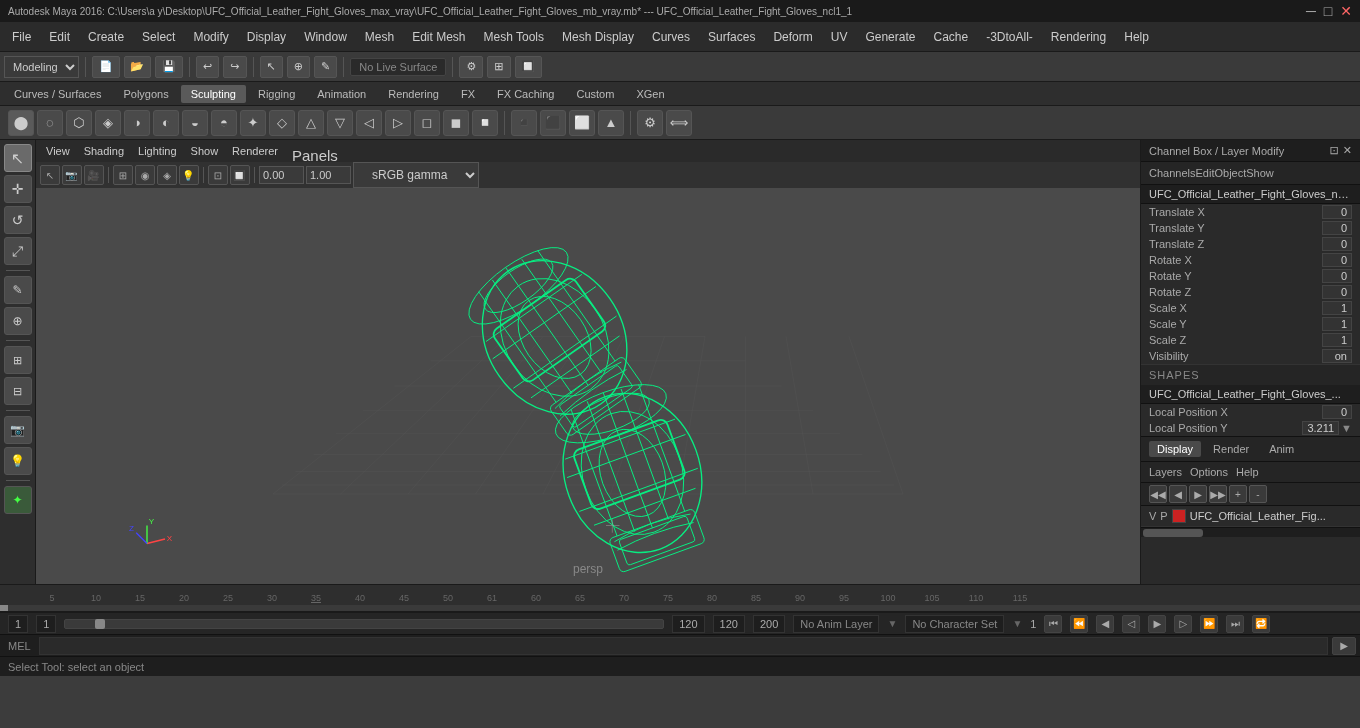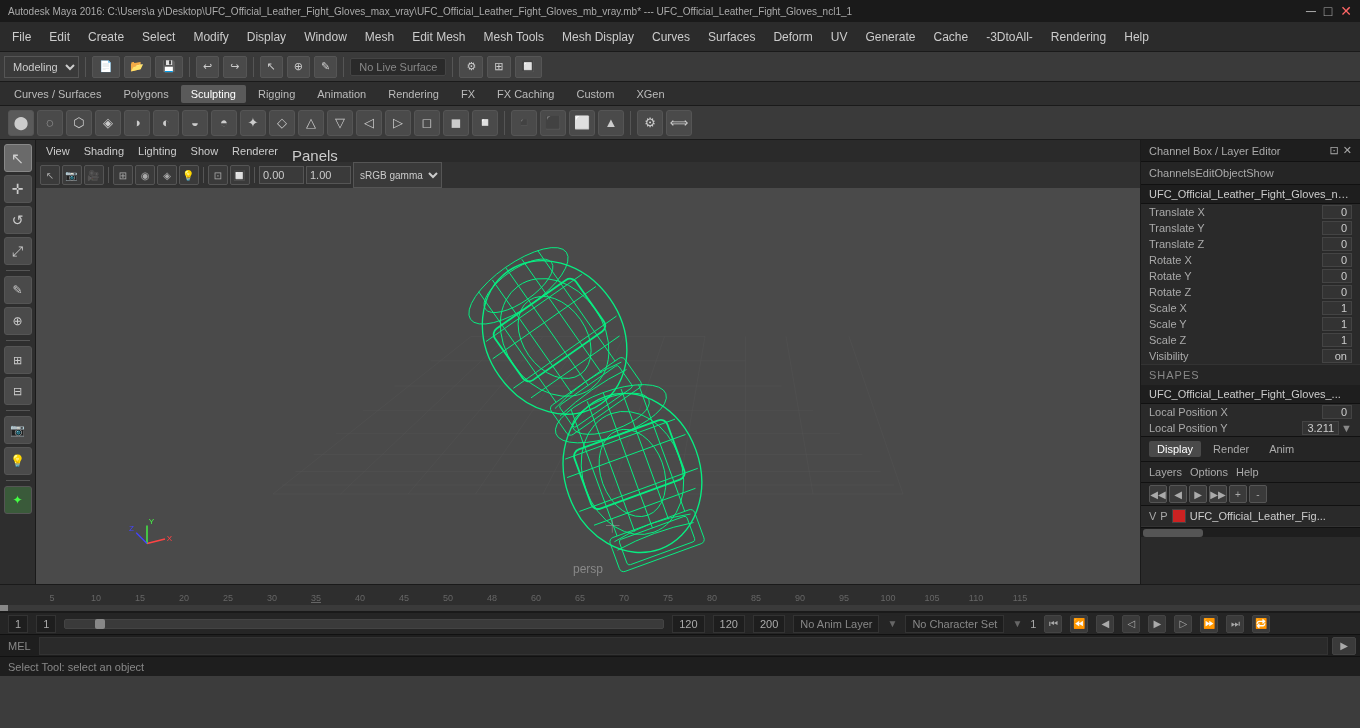--- a/index.html
+++ b/index.html
@@ -222,23 +222,23 @@
       color: #ccc;
       font-size: 11px;
       width: 45px;
       height: 18px;
       padding: 0 3px;
     }
     .vp-select {
       background: #3a3a3a;
       border: 1px solid #555;
       color: #ccc;
-      font-size: 10px;
+      font-size: 12px;
       height: 26px;
-      padding: 0 2px;
+      padding: 0 14px;
     }
     .vp-divider {
       width: 1px;
       height: 16px;
       background: #555;
       margin: 0 2px;
     }
 
     
     #viewport-canvas {
@@ -818,21 +818,21 @@
           <text x="-20" y="-14" fill="#44f" font-size="9">Z</text>
         </g>
       </svg>
 
       <div id="persp-label">persp</div>
     </div>
   </div>
 
   <div id="right-panel">
     <div id="right-panel-header">
-      <span>Channel Box / Layer Editor</span>
+      <span>Channel Box / Layer Modify</span>
       <div style="display:flex; gap:4px;">
         <span style="cursor:pointer;">⊡</span>
         <span style="cursor:pointer;">✕</span>
       </div>
     </div>
 
     <div id="channel-tabs">
       <span class="chan-tab">Channels</span>
       <span class="chan-tab">Edit</span>
       <span class="chan-tab">Object</span>
@@ -937,21 +937,21 @@
   <span class="timeline-tick" style="left:52px;">5</span>
   <span class="timeline-tick" style="left:96px;">10</span>
   <span class="timeline-tick" style="left:140px;">15</span>
   <span class="timeline-tick" style="left:184px;">20</span>
   <span class="timeline-tick" style="left:228px;">25</span>
   <span class="timeline-tick" style="left:272px;">30</span>
   <span class="timeline-tick" style="left:316px;text-decoration:underline;">35</span>
   <span class="timeline-tick" style="left:360px;">40</span>
   <span class="timeline-tick" style="left:404px;">45</span>
   <span class="timeline-tick" style="left:448px;">50</span>
-  <span class="timeline-tick" style="left:492px;">48</span>
+  <span class="timeline-tick" style="left:492px;">61</span>
   <span class="timeline-tick" style="left:536px;">60</span>
   <span class="timeline-tick" style="left:580px;">65</span>
   <span class="timeline-tick" style="left:624px;">70</span>
   <span class="timeline-tick" style="left:668px;">75</span>
   <span class="timeline-tick" style="left:712px;">80</span>
   <span class="timeline-tick" style="left:756px;">85</span>
   <span class="timeline-tick" style="left:800px;">90</span>
   <span class="timeline-tick" style="left:844px;">95</span>
   <span class="timeline-tick" style="left:888px;">100</span>
   <span class="timeline-tick" style="left:932px;">105</span>

